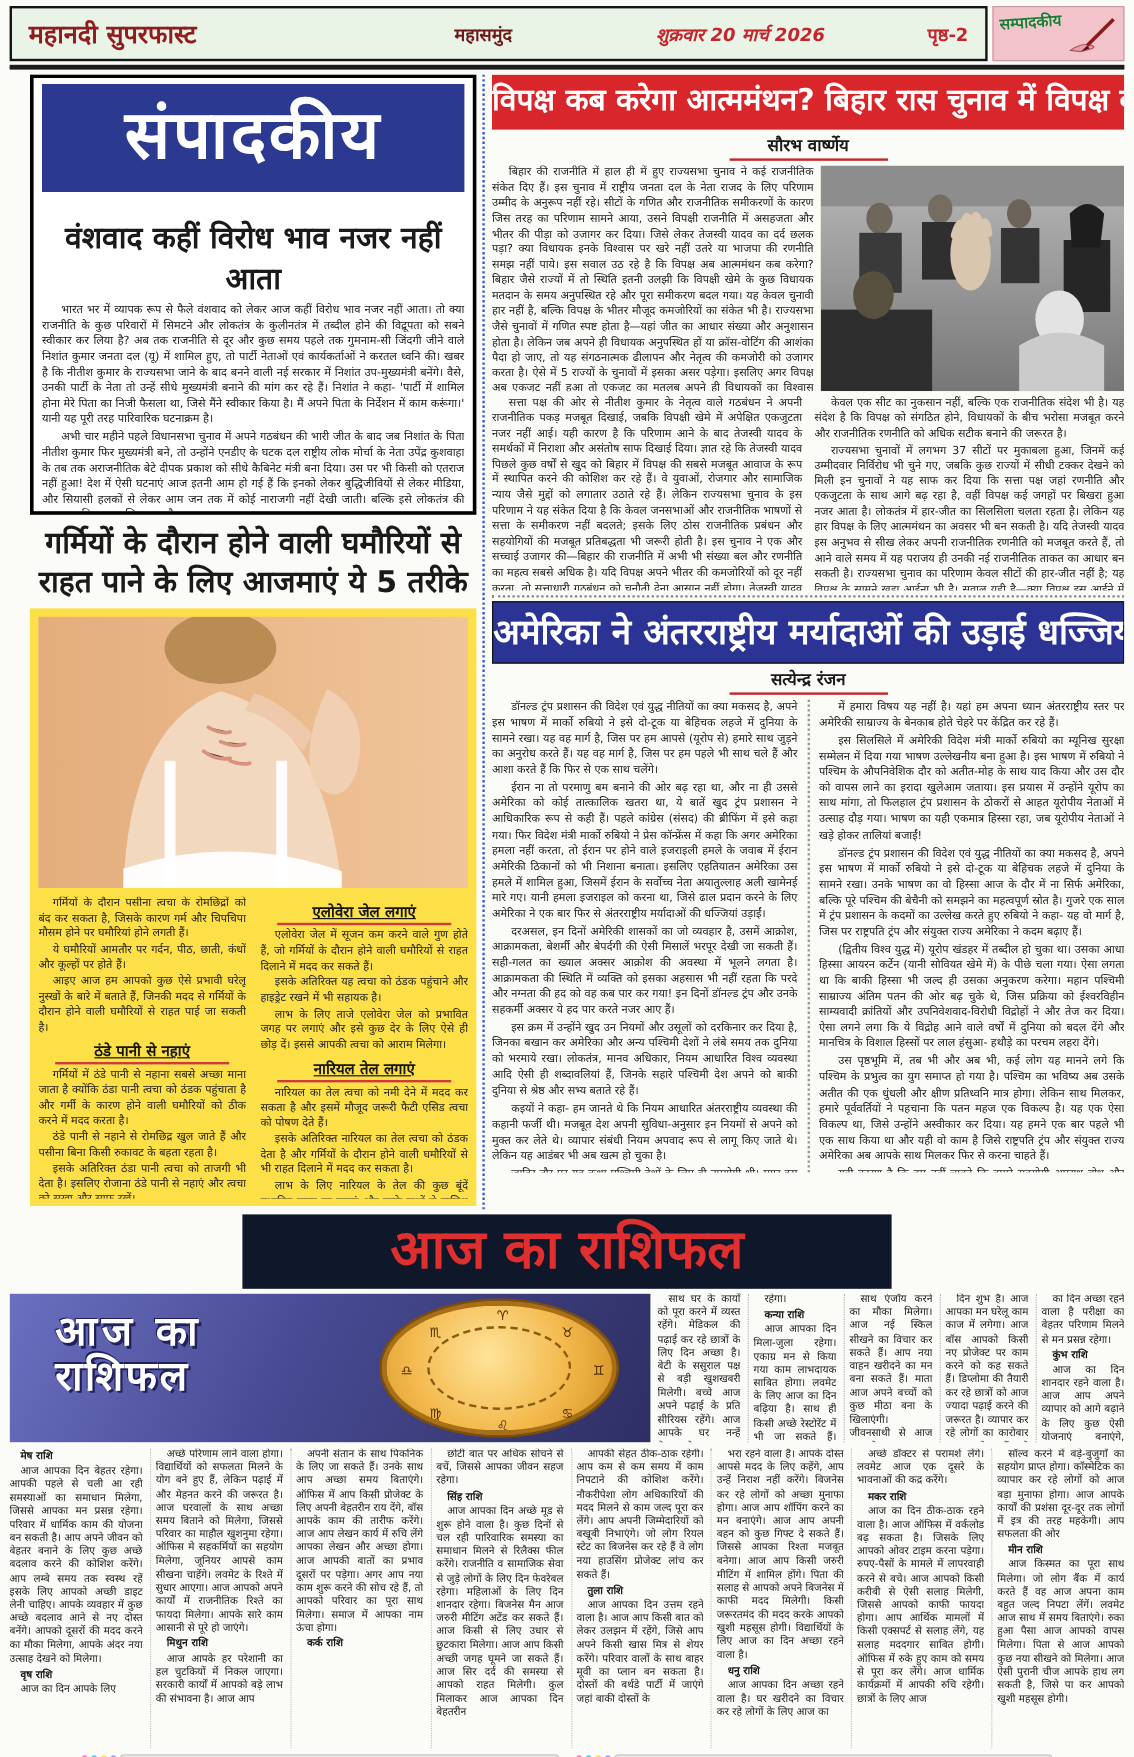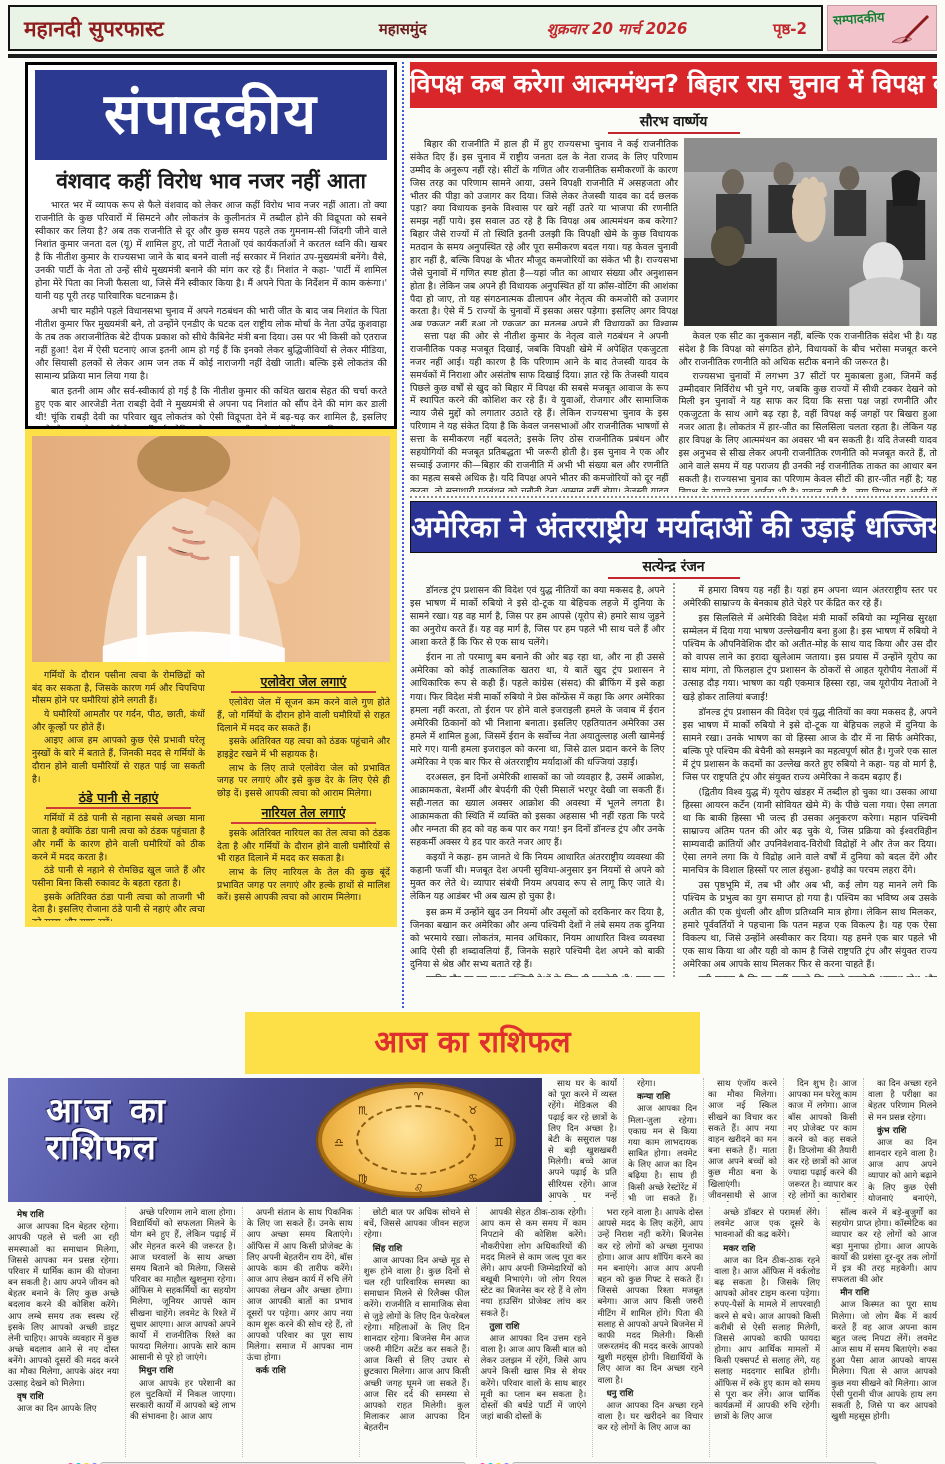--- a/index.html
+++ b/index.html
@@ -34,21 +34,21 @@
   .main { display: flex; margin-top: 4px; height: 946px; overflow: hidden; padding-left: 17px; }
   .col-left { width: 372px; flex: none; }
   .col-right { flex: 1; margin-left: 5px; border-left: 2px dotted #3b5bd6; padding-left: 6px; overflow: hidden; }
 
   
   .ed-box { border: 3px solid #000; padding: 5px 7px; height: 367px; overflow: hidden; background: #fff; }
   .ed-banner {
     background: #2b3990; color: #fff; text-align: center;
     font-size: 56px; font-weight: bold; height: 90px; line-height: 88px; letter-spacing: 2px;
   }
-  .ed-headline { font-size: 21px; font-weight: bold; text-align: center; margin: 6px 0 4px 0; }
+  .ed-headline { font-size: 25px; font-weight: bold; text-align: center; margin: 20px 0 4px 0; }
   .ed-body { font-size: 9.3px; line-height: 1.4; text-align: justify; overflow: hidden; height: 228px; }
   .ed-para { text-indent: 16px; margin-bottom: 2px; }
 
   
   .health-headline {
     font-size: 25px; font-weight: bold; text-align: center; line-height: 1.28;
     margin: 8px 4px 6px 4px; height: 64px; overflow: hidden;
   }
   .health-panel { background: #fde047; padding: 7px; height: 498px; overflow: hidden; }
   .health-photo { height: 226px; background: linear-gradient(100deg,#e8b184,#f3cda3); margin-bottom: 7px; overflow: hidden; }
@@ -82,22 +82,22 @@
     text-align: center; height: 52px; line-height: 50px; border: 1px solid #111; overflow: hidden; white-space: nowrap;
   }
   .am-cols { display: flex; height: 394px; overflow: hidden; margin-top: 2px; }
   .am-col { flex: 1; font-size: 9.2px; line-height: 1.42; text-align: justify; overflow: hidden; }
   .am-col + .am-col { border-left: 2px dotted #999; padding-left: 8px; margin-left: 8px; }
   .am-col .para { text-indent: 16px; margin-bottom: 2px; }
 
   
   .h-strip { display: flex; justify-content: center; margin-top: 4px; }
   .h-band {
-    width: 455px; background: #fde047; color: #e02f2f; font-weight: bold;
-    font-size: 30px; text-align: center; height: 62px; line-height: 60px;
+    width: 541px; background: #0f172a; color: #e02f2f; font-weight: bold;
+    font-size: 45px; text-align: center; height: 62px; line-height: 60px;
   }
   .h-top { display: flex; gap: 6px; height: 124px; margin-top: 4px; overflow: hidden; }
   .h-image {
     width: 534px; flex: none; position: relative; overflow: hidden;
     background: linear-gradient(115deg, #6a6fc0 0%, #474a92 45%, #2e2f63 100%);
   }
   .h-img-text { position: absolute; left: 38px; top: 14px; color: #fff; font-weight: bold; line-height: 1.1;
     text-shadow: 2px 2px 0 #20215a, -1px -1px 0 #20215a; }
   .h-img-text .l1 { font-size: 34px; letter-spacing: 4px; }
   .h-img-text .l2 { font-size: 34px; letter-spacing: 2px; }
@@ -158,20 +158,21 @@
         <div class="ed-banner">संपादकीय</div>
         <div class="ed-headline">वंशवाद कहीं विरोध भाव नजर नहीं आता</div>
         <div class="ed-body">
             <div class="ed-para">भारत भर में व्यापक रूप से फैले वंशवाद को लेकर आज कहीं विरोध भाव नजर नहीं आता। तो क्या राजनीति के कुछ परिवारों में सिमटने और लोकतंत्र के कुलीनतंत्र में तब्दील होने की विद्रूपता को सबने स्वीकार कर लिया है?  अब तक राजनीति से दूर और कुछ समय पहले तक गुमनाम-सी जिंदगी जीने वाले निशांत कुमार जनता दल (यू) में शामिल हुए, तो पार्टी नेताओं एवं कार्यकर्ताओं ने करतल ध्वनि की। खबर है कि नीतीश कुमार के राज्यसभा जाने के बाद बनने वाली नई सरकार में निशांत उप-मुख्यमंत्री बनेंगे। वैसे, उनकी पार्टी के नेता तो उन्हें सीधे मुख्यमंत्री बनाने की मांग कर रहे हैं। निशांत ने कहा- 'पार्टी में शामिल होना मेरे पिता का निजी फैसला था, जिसे मैंने स्वीकार किया है। मैं अपने पिता के निर्देशन में काम करूंगा।' यानी यह पूरी तरह पारिवारिक घटनाक्रम है।</div>
             <div class="ed-para">अभी चार महीने पहले विधानसभा चुनाव में अपने गठबंधन की भारी जीत के बाद जब निशांत के पिता नीतीश कुमार फिर मुख्यमंत्री बने, तो उन्होंने एनडीए के घटक दल राष्ट्रीय लोक मोर्चा के नेता उपेंद्र कुशवाहा के तब तक अराजनीतिक बेटे दीपक प्रकाश को सीधे कैबिनेट मंत्री बना दिया। उस पर भी किसी को एतराज नहीं हुआ! देश में ऐसी घटनाएं आज इतनी आम हो गई हैं कि इनको लेकर बुद्धिजीवियों से लेकर मीडिया, और सियासी हलकों से लेकर आम जन तक में कोई नाराजगी नहीं देखी जाती। बल्कि इसे लोकतंत्र की सामान्य प्रक्रिया मान लिया गया है।</div>
             <div class="ed-para">बात इतनी आम और सर्व-स्वीकार्य हो गई है कि नीतीश कुमार की कथित खराब सेहत की चर्चा करते हुए एक बार आरजेडी नेता राबड़ी देवी ने मुख्यमंत्री से अपना पद निशांत को सौंप देने की मांग कर डाली थी! चूंकि राबड़ी देवी का परिवार खुद लोकतंत्र को ऐसी विद्रूपता देने में बढ़-चढ़ कर शामिल है, इसलिए उनके ऐसा करने पर कोई हैरत नहीं हुई। लेकिन ये रुझान भारतीय लोकतंत्र में लगातार गिरावट का सूचक है। नेहरू- गांधी परिवार का नेतृत्व जब कांग्रेस में सहज स्वीकार्य होता गया, तब कम-से-कम सियासत के बाकी हिस्सों से उसके खिलाफ आवाज उठती थी। वंशवाद बताकर उसकी आलोचना की जाती थी। लेकिन भारत भर में व्यापक रूप से फैले ऐसे वंशवाद को लेकर आज कहीं विरोध भाव नजर नहीं आता। तो क्या राजनीति के कुछ परिवारों में सिमटने और लोकतंत्र के कुलीनतंत्र में तब्दील होने की विद्रूपता को सबने स्वीकार कर लिया है?</div>
           </div>
       </div>
 
       <div>
+        <div class="health-headline">गर्मियों के दौरान होने वाली घमौरियों से राहत पाने के लिए आजमाएं ये 5 तरीके</div>
         <div class="health-panel">
           <div class="health-photo">
             <svg width="100%" height="100%" viewBox="0 0 354 226" preserveAspectRatio="none">
               <rect width="354" height="226" fill="#ecb98c"></rect>
               <rect width="354" height="226" fill="url(#hg)" opacity="0.4"></rect>
               <defs>
                   <linearGradient id="hg" x1="0" y1="0" x2="1" y2="0">
                 <stop offset="0" stop-color="#d89a64"></stop>
                     <stop offset="1" stop-color="#f6d7ae"></stop>
               </linearGradient>
@@ -200,20 +201,21 @@
                 <div class="para">गर्मियों में ठंडे पानी से नहाना सबसे अच्छा माना जाता है क्योंकि ठंडा पानी त्वचा को ठंडक पहुंचाता है और गर्मी के कारण होने वाली घमौरियों को ठीक करने में मदद करता है।</div>
                 <div class="para">ठंडे पानी से नहाने से रोमछिद्र खुल जाते हैं और पसीना बिना किसी रुकावट के बहता रहता है।</div>
                 <div class="para">इसके अतिरिक्त ठंडा पानी त्वचा को ताजगी भी देता है। इसलिए रोजाना ठंडे पानी से नहाएं और त्वचा को सूखा और साफ रखें।</div>
               </div>
             <div class="hcol">
                 <div class="tip-head">एलोवेरा जेल लगाएं</div>
                 <div class="para">एलोवेरा जेल में सूजन कम करने वाले गुण होते हैं, जो गर्मियों के दौरान होने वाली घमौरियों से राहत दिलाने में मदद कर सकते हैं।</div>
                 <div class="para">इसके अतिरिक्त यह त्वचा को ठंडक पहुंचाने और हाइड्रेट रखने में भी सहायक है।</div>
                 <div class="para">लाभ के लिए ताजे एलोवेरा जेल को प्रभावित जगह पर लगाएं और इसे कुछ देर के लिए ऐसे ही छोड़ दें। इससे आपकी त्वचा को आराम मिलेगा।</div>
                 <div class="tip-head">नारियल तेल लगाएं</div>
+                <div class="para">नारियल का तेल त्वचा को नमी देने में मदद कर सकता है और इसमें मौजूद जरूरी फैटी एसिड त्वचा को पोषण देते हैं।</div>
                 <div class="para">इसके अतिरिक्त नारियल का तेल त्वचा को ठंडक देता है और गर्मियों के दौरान होने वाली घमौरियों से भी राहत दिलाने में मदद कर सकता है।</div>
                 <div class="para">लाभ के लिए नारियल के तेल की कुछ बूंदें प्रभावित जगह पर लगाएं और हल्के हाथों से मालिश करें। इससे आपकी त्वचा को आराम मिलेगा।</div>
               </div>
           </div>
         </div>
       </div>
     </div>
 
     <div class="col-right">
       <div>
@@ -267,22 +269,22 @@
 
       <div>
         <div class="blue-banner">अमेरिका ने अंतरराष्ट्रीय मर्यादाओं की उड़ाई धज्जियां ?</div>
         <div class="byline">सत्येन्द्र रंजन</div>
         <div class="byline-rule"></div>
         <div class="am-cols">
           <div class="am-col">
               <div class="para">डॉनल्ड ट्रंप प्रशासन की विदेश एवं युद्ध नीतियों का क्या मकसद है, अपने इस भाषण में मार्को रुबियो ने इसे दो-टूक या बेहिचक लहजे में दुनिया के सामने रखा। यह वह मार्ग है, जिस पर हम आपसे (यूरोप से) हमारे साथ जुड़ने का अनुरोध करते हैं। यह वह मार्ग है, जिस पर हम पहले भी साथ चले हैं और आशा करते हैं कि फिर से एक साथ चलेंगे।</div>
               <div class="para">ईरान ना तो परमाणु बम बनाने की ओर बढ़ रहा था, और ना ही उससे अमेरिका को कोई तात्कालिक खतरा था, ये बातें खुद ट्रंप प्रशासन ने आधिकारिक रूप से कही हैं। पहले कांग्रेस (संसद) की ब्रीफिंग में इसे कहा गया। फिर विदेश मंत्री मार्को रुबियो ने प्रेस कॉन्फ्रेंस में कहा कि अगर अमेरिका हमला नहीं करता, तो ईरान पर होने वाले इजराइली हमले के जवाब में ईरान अमेरिकी ठिकानों को भी निशाना बनाता। इसलिए एहतियातन अमेरिका उस हमले में शामिल हुआ, जिसमें ईरान के सर्वोच्च नेता अयातुल्लाह अली खामेनई मारे गए। यानी हमला इजराइल को करना था, जिसे ढाल प्रदान करने के लिए अमेरिका ने एक बार फिर से अंतरराष्ट्रीय मर्यादाओं की धज्जियां उड़ाईं।</div>
               <div class="para">दरअसल, इन दिनों अमेरिकी शासकों का जो व्यवहार है, उसमें आक्रोश, आक्रामकता, बेशर्मी और बेपर्दगी की ऐसी मिसालें भरपूर देखी जा सकती हैं। सही-गलत का ख्याल अक्सर आक्रोश की अवस्था में भूलने लगता है। आक्रामकता की स्थिति में व्यक्ति को इसका अहसास भी नहीं रहता कि परदे और नग्नता की हद को वह कब पार कर गया! इन दिनों डॉनल्ड ट्रंप और उनके सहकर्मी अक्सर ये हद पार करते नजर आए हैं।</div>
+              <div class="para">इस क्रम में उन्होंने खुद उन नियमों और उसूलों को दरकिनार कर दिया है, जिनका बखान कर अमेरिका और अन्य पश्चिमी देशों ने लंबे समय तक दुनिया को भरमाये रखा। लोकतंत्र, मानव अधिकार, नियम आधारित विश्व व्यवस्था आदि ऐसी ही शब्दावलियां हैं, जिनके सहारे पश्चिमी देश अपने को बाकी दुनिया से श्रेष्ठ और सभ्य बताते रहे हैं।</div>
               <div class="para">कइयों ने कहा- हम जानते थे कि नियम आधारित अंतरराष्ट्रीय व्यवस्था की कहानी फर्जी थी। मजबूत देश अपनी सुविधा-अनुसार इन नियमों से अपने को मुक्त कर लेते थे। व्यापार संबंधी नियम अपवाद रूप से लागू किए जाते थे। लेकिन यह आडंबर भी अब खत्म हो चुका है।</div>
-              <div class="para">इस क्रम में उन्होंने खुद उन नियमों और उसूलों को दरकिनार कर दिया है, जिनका बखान कर अमेरिका और अन्य पश्चिमी देशों ने लंबे समय तक दुनिया को भरमाये रखा। लोकतंत्र, मानव अधिकार, नियम आधारित विश्व व्यवस्था आदि ऐसी ही शब्दावलियां हैं, जिनके सहारे पश्चिमी देश अपने को बाकी दुनिया से श्रेष्ठ और सभ्य बताते रहे हैं।</div>
               <div class="para">जाहिर तौर पर यह कथा पश्चिमी देशों के लिए ही उपयोगी थी। मगर इस कहानी की सारी साख अब खत्म हो चुकी है। इन दिनों डॉनल्ड ट्रंप और उनके सहकर्मियों ने खुलेआम यह जता दिया है कि उनकी नजर में ताकत ही एकमात्र नियम है।</div>
             </div>
           <div class="am-col">
               <div class="para">में हमारा विषय यह नहीं है। यहां हम अपना ध्यान अंतरराष्ट्रीय स्तर पर अमेरिकी साम्राज्य के बेनकाब होते चेहरे पर केंद्रित कर रहे हैं।</div>
               <div class="para">इस सिलसिले में अमेरिकी विदेश मंत्री मार्को रुबियो का म्यूनिख सुरक्षा सम्मेलन में दिया गया भाषण उल्लेखनीय बना हुआ है। इस भाषण में रुबियो ने पश्चिम के औपनिवेशिक दौर को अतीत-मोह के साथ याद किया और उस दौर को वापस लाने का इरादा खुलेआम जताया। इस प्रयास में उन्होंने यूरोप का साथ मांगा, तो फिलहाल ट्रंप प्रशासन के ठोकरों से आहत यूरोपीय नेताओं में उत्साह दौड़ गया। भाषण का यही एकमात्र हिस्सा रहा, जब यूरोपीय नेताओं ने खड़े होकर तालियां बजाईं!</div>
               <div class="para">डॉनल्ड ट्रंप प्रशासन की विदेश एवं युद्ध नीतियों का क्या मकसद है, अपने इस भाषण में मार्को रुबियो ने इसे दो-टूक या बेहिचक लहजे में दुनिया के सामने रखा। उनके भाषण का वो हिस्सा आज के दौर में ना सिर्फ अमेरिका, बल्कि पूरे पश्चिम की बेचैनी को समझने का महत्वपूर्ण स्रोत है। गुजरे एक साल में ट्रंप प्रशासन के कदमों का उल्लेख करते हुए रुबियो ने कहा- यह वो मार्ग है, जिस पर राष्ट्रपति ट्रंप और संयुक्त राज्य अमेरिका ने कदम बढ़ाए हैं।</div>
               <div class="para">(द्वितीय विश्व युद्ध में) यूरोप खंडहर में तब्दील हो चुका था। उसका आधा हिस्सा आयरन कर्टेन (यानी सोवियत खेमे में) के पीछे चला गया। ऐसा लगता था कि बाकी हिस्सा भी जल्द ही उसका अनुकरण करेगा। महान पश्चिमी साम्राज्य अंतिम पतन की ओर बढ़ चुके थे, जिस प्रक्रिया को ईश्वरविहीन साम्यवादी क्रांतियों और उपनिवेशवाद-विरोधी विद्रोहों ने और तेज कर दिया। ऐसा लगने लगा कि ये विद्रोह आने वाले वर्षों में दुनिया को बदल देंगे और मानचित्र के विशाल हिस्सों पर लाल हंसुआ- हथौड़े का परचम लहरा देंगे।</div>
               <div class="para">उस पृष्ठभूमि में, तब भी और अब भी, कई लोग यह मानने लगे कि पश्चिम के प्रभुत्व का युग समाप्त हो गया है। पश्चिम का भविष्य अब उसके अतीत की एक धुंधली और क्षीण प्रतिध्वनि मात्र होगा। लेकिन साथ मिलकर, हमारे पूर्ववर्तियों ने पहचाना कि पतन महज एक विकल्प है। यह एक ऐसा विकल्प था, जिसे उन्होंने अस्वीकार कर दिया। यह हमने एक बार पहले भी एक साथ किया था और यही वो काम है जिसे राष्ट्रपति ट्रंप और संयुक्त राज्य अमेरिका अब आपके साथ मिलकर फिर से करना चाहते हैं।</div>
               <div class="para">यही कारण है कि हम नहीं चाहते कि हमारे सहयोगी अपराध बोध और शर्म की बेड़ियों में जकड़े रहें। हम ऐसे सहयोगी चाहते हैं, जो अपनी संस्कृति और अपनी विरासत पर गर्व करें, जो समझें कि हम एक ही महान और सभ्य सभ्यता के उत्तराधिकारी हैं, और जो साथ मिलकर उसकी रक्षा करने को इच्छुक और सक्षम हों। यानी रुबियो ने यूरोप से कहा कि उपनिवेशवादी दौर में मानव संहार, लूट एवं ज्यादतियों की अपनी करतूतों...</div>
             </div>

